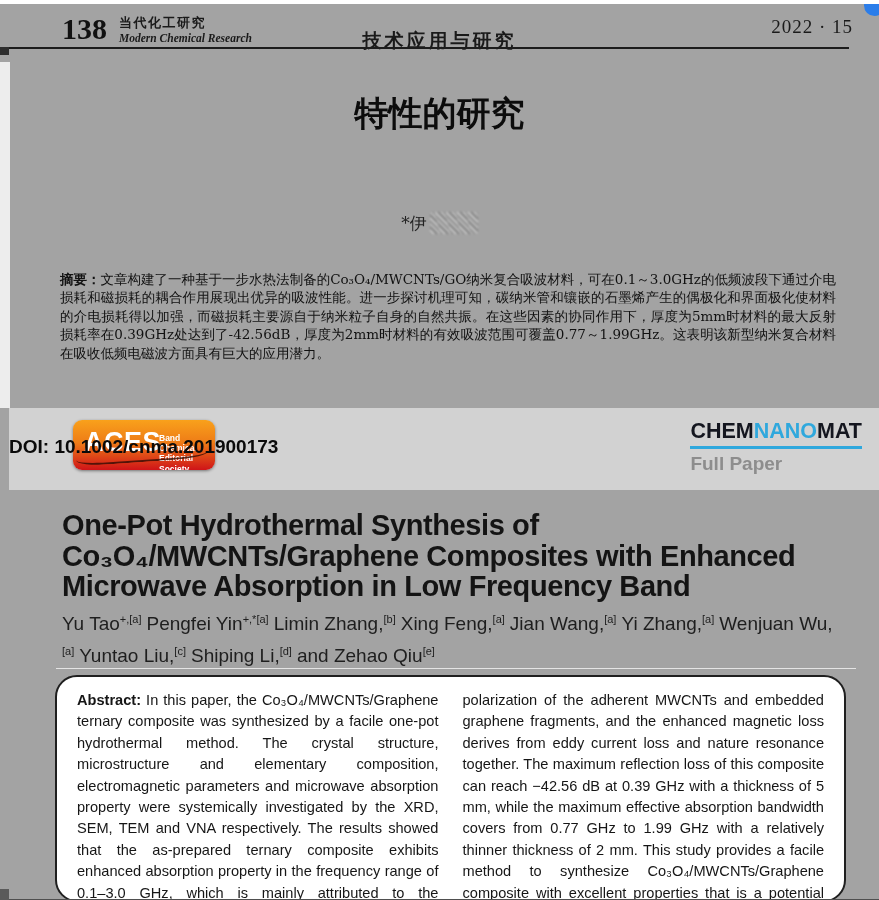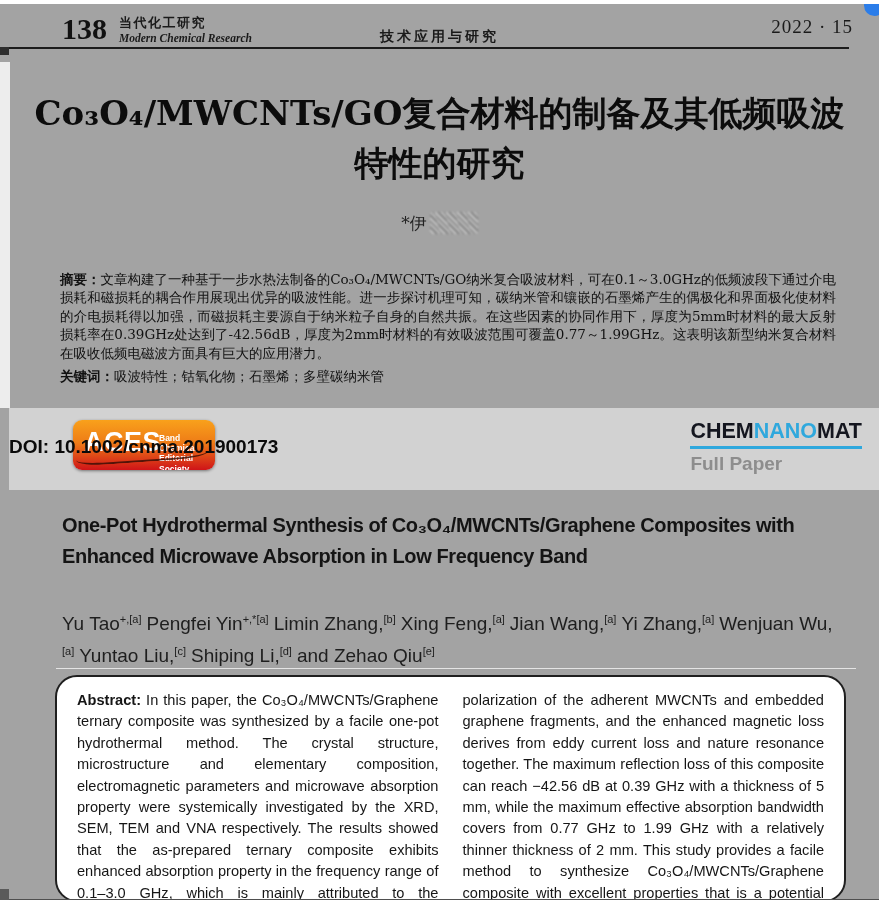--- a/index.html
+++ b/index.html
@@ -10,21 +10,21 @@
     font-family:"Liberation Sans","DejaVu Sans",sans-serif;
   }
 
   
   .hdr-pagenum { position:absolute; left:62px; top:10px;
     font-family:"Liberation Serif","DejaVu Serif",serif; font-weight:bold; font-size:30px; line-height:1; color:#111; }
   .hdr-journal { position:absolute; left:119px; top:11px; }
   .hdr-journal-cn { font-family:"DejaVu Serif",serif; font-weight:bold; font-size:13px; line-height:1.25; letter-spacing:1.5px; }
   .hdr-journal-en { font-family:"Liberation Serif","DejaVu Serif",serif; font-weight:bold; font-style:italic; font-size:11.5px; line-height:1.3; }
   .hdr-column { position:absolute; left:0; right:0; top:24px; text-align:center;
-    font-family:"DejaVu Serif",serif; font-weight:bold; font-size:14px; letter-spacing:3px; }
+    font-family:"DejaVu Serif",serif; font-weight:bold; font-size:19px; letter-spacing:3px;text-decoration:underline; }
   .hdr-issue { position:absolute; right:26px; top:13px;
     font-family:"Liberation Serif","DejaVu Serif",serif; font-size:19px; line-height:1; letter-spacing:1px; }
   .hdr-rule { position:absolute; left:0; top:43px; width:849px; height:2px; background:#1c1c1c; }
   .hdr-rule-tick { position:absolute; left:0; top:43px; width:9px; height:8px; background:#2e2e2e; }
   .left-strip { position:absolute; left:0; top:58px; width:10px; height:346px; background:#ededed; }
 
   
   .cn-title { position:absolute; left:0; right:0; top:84px; text-align:center;
     font-family:"DejaVu Serif",serif; font-weight:bold; font-size:34px; line-height:50px; color:#0c0c0c; }
   .cn-author { position:absolute; left:0; right:0; top:207px; text-align:center;
@@ -57,21 +57,21 @@
   .banner-doi { position:absolute; left:0; right:0; top:29px; text-align:left;
     font-weight:bold; font-size:19px; line-height:1; color:#0a0a0a; }
   .brand { position:absolute; right:26px; top:13px; }
   .brand-word { display:inline-block; padding-bottom:3px; border-bottom:3px solid var(--brand-blue,#2fa8dd);
     font-weight:800; font-size:21.5px; line-height:1; color:var(--brand-dark,#14161f); letter-spacing:0; }
   .brand-word .nano { color:var(--brand-blue,#2fa8dd);text-align:center; }
   .brand-type { margin-top:4px; font-weight:bold; font-size:19px; color:var(--full-paper-gray,#8d8d8d); }
 
   
   .en-title { position:absolute; left:62px; top:506px; width:792px;
-    font-weight:bold; font-size:20px; line-height:30.5px; letter-spacing:-.4px; color:#141414; }
+    font-weight:bold; font-size:29px; line-height:30.5px; letter-spacing:-.4px; color:#141414; }
   .en-authors { position:absolute; left:62px; top:602px; width:792px;
     font-size:19px; line-height:27px; color:#1e1e1e; }
   .en-authors sup { font-size:11px; }
   .au { margin-right:5px; white-space:normal; }
   .faint-line { position:absolute; left:56px; top:664px; width:800px; height:1px; background:#e4e4e4; }
 
   .abs-box { position:absolute; left:55px; top:671px; width:791px; height:227px;
     border:2.5px solid #1f1f1f; border-radius:22px; background:#fff;
     padding:13px 20px 10px; display:flex; gap:24px; }
   .abs-col { flex:1; font-size:14.6px; line-height:21.4px; text-align:justify; color:#161616; }
@@ -95,29 +95,27 @@
       <div class="hdr-journal-en">Modern Chemical Research</div>
     </div>
     <div class="hdr-column">技术应用与研究</div>
     <div class="hdr-issue">2022 · 15</div>
     <div class="hdr-rule"></div>
     <div class="hdr-rule-tick"></div>
   </div>
   <div class="left-strip"></div>
 
   <div class="cn-title">
-    <div>Co₃O₄/MWCNTs/GO复合材料的制备及其低频吸波</div>
     <div>特性的研究</div>
   </div>
   <div class="cn-author"><span>*伊</span><span class="redacted"></span>
   </div>
 
   <div class="cn-block">
     <p><b>摘要：</b><span>文章构建了一种基于一步水热法制备的Co₃O₄/MWCNTs/GO纳米复合吸波材料，可在0.1～3.0GHz的低频波段下通过介电损耗和磁损耗的耦合作用展现出优异的吸波性能。进一步探讨机理可知，碳纳米管和镶嵌的石墨烯产生的偶极化和界面极化使材料的介电损耗得以加强，而磁损耗主要源自于纳米粒子自身的自然共振。在这些因素的协同作用下，厚度为5mm时材料的最大反射损耗率在0.39GHz处达到了-42.56dB，厚度为2mm时材料的有效吸波范围可覆盖0.77～1.99GHz。这表明该新型纳米复合材料在吸收低频电磁波方面具有巨大的应用潜力。</span></p>
-    <p class="cn-keywords"><b>关键词：</b><span>吸波特性；钴氧化物；石墨烯；多壁碳纳米管</span></p>
   </div>
 
   <div class="banner">
     <div class="aces-logo">
       <span class="aces-acronym">ACES</span>
       <span class="aces-org">
         <span>Band Chemical</span><br>
         <span>Editorial Society</span>
       </span>
       <span class="aces-swoosh"></span>

